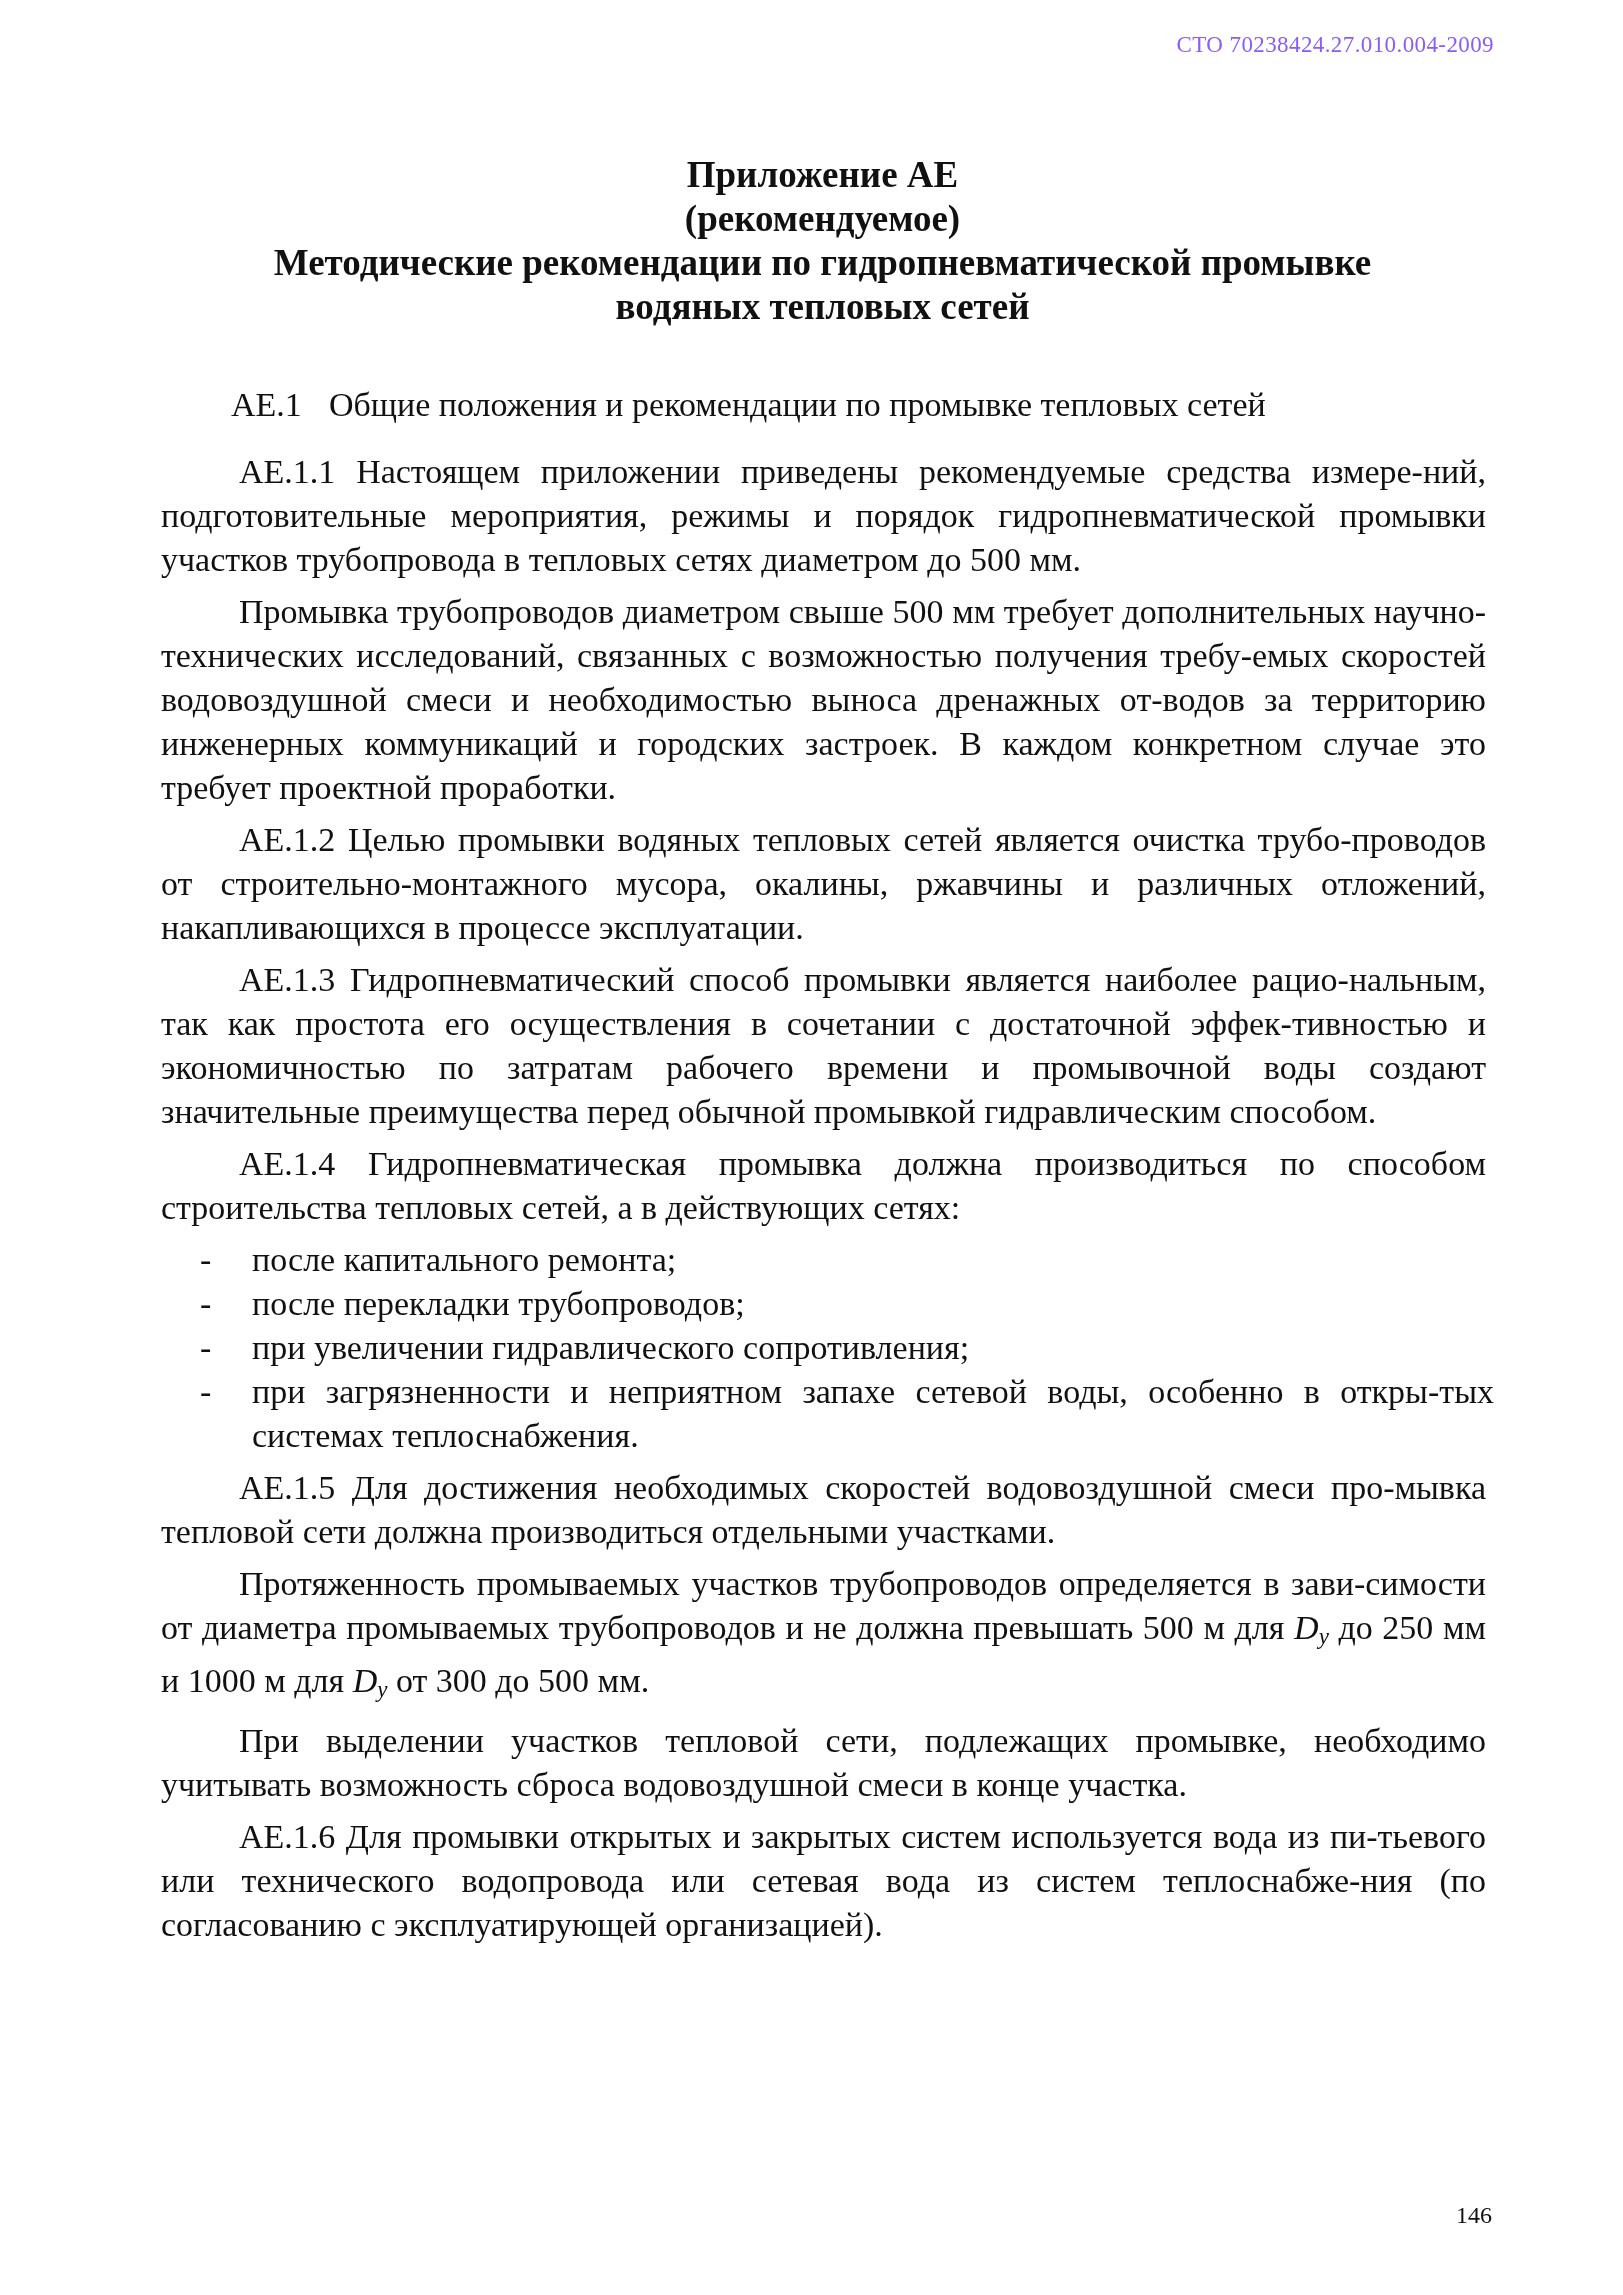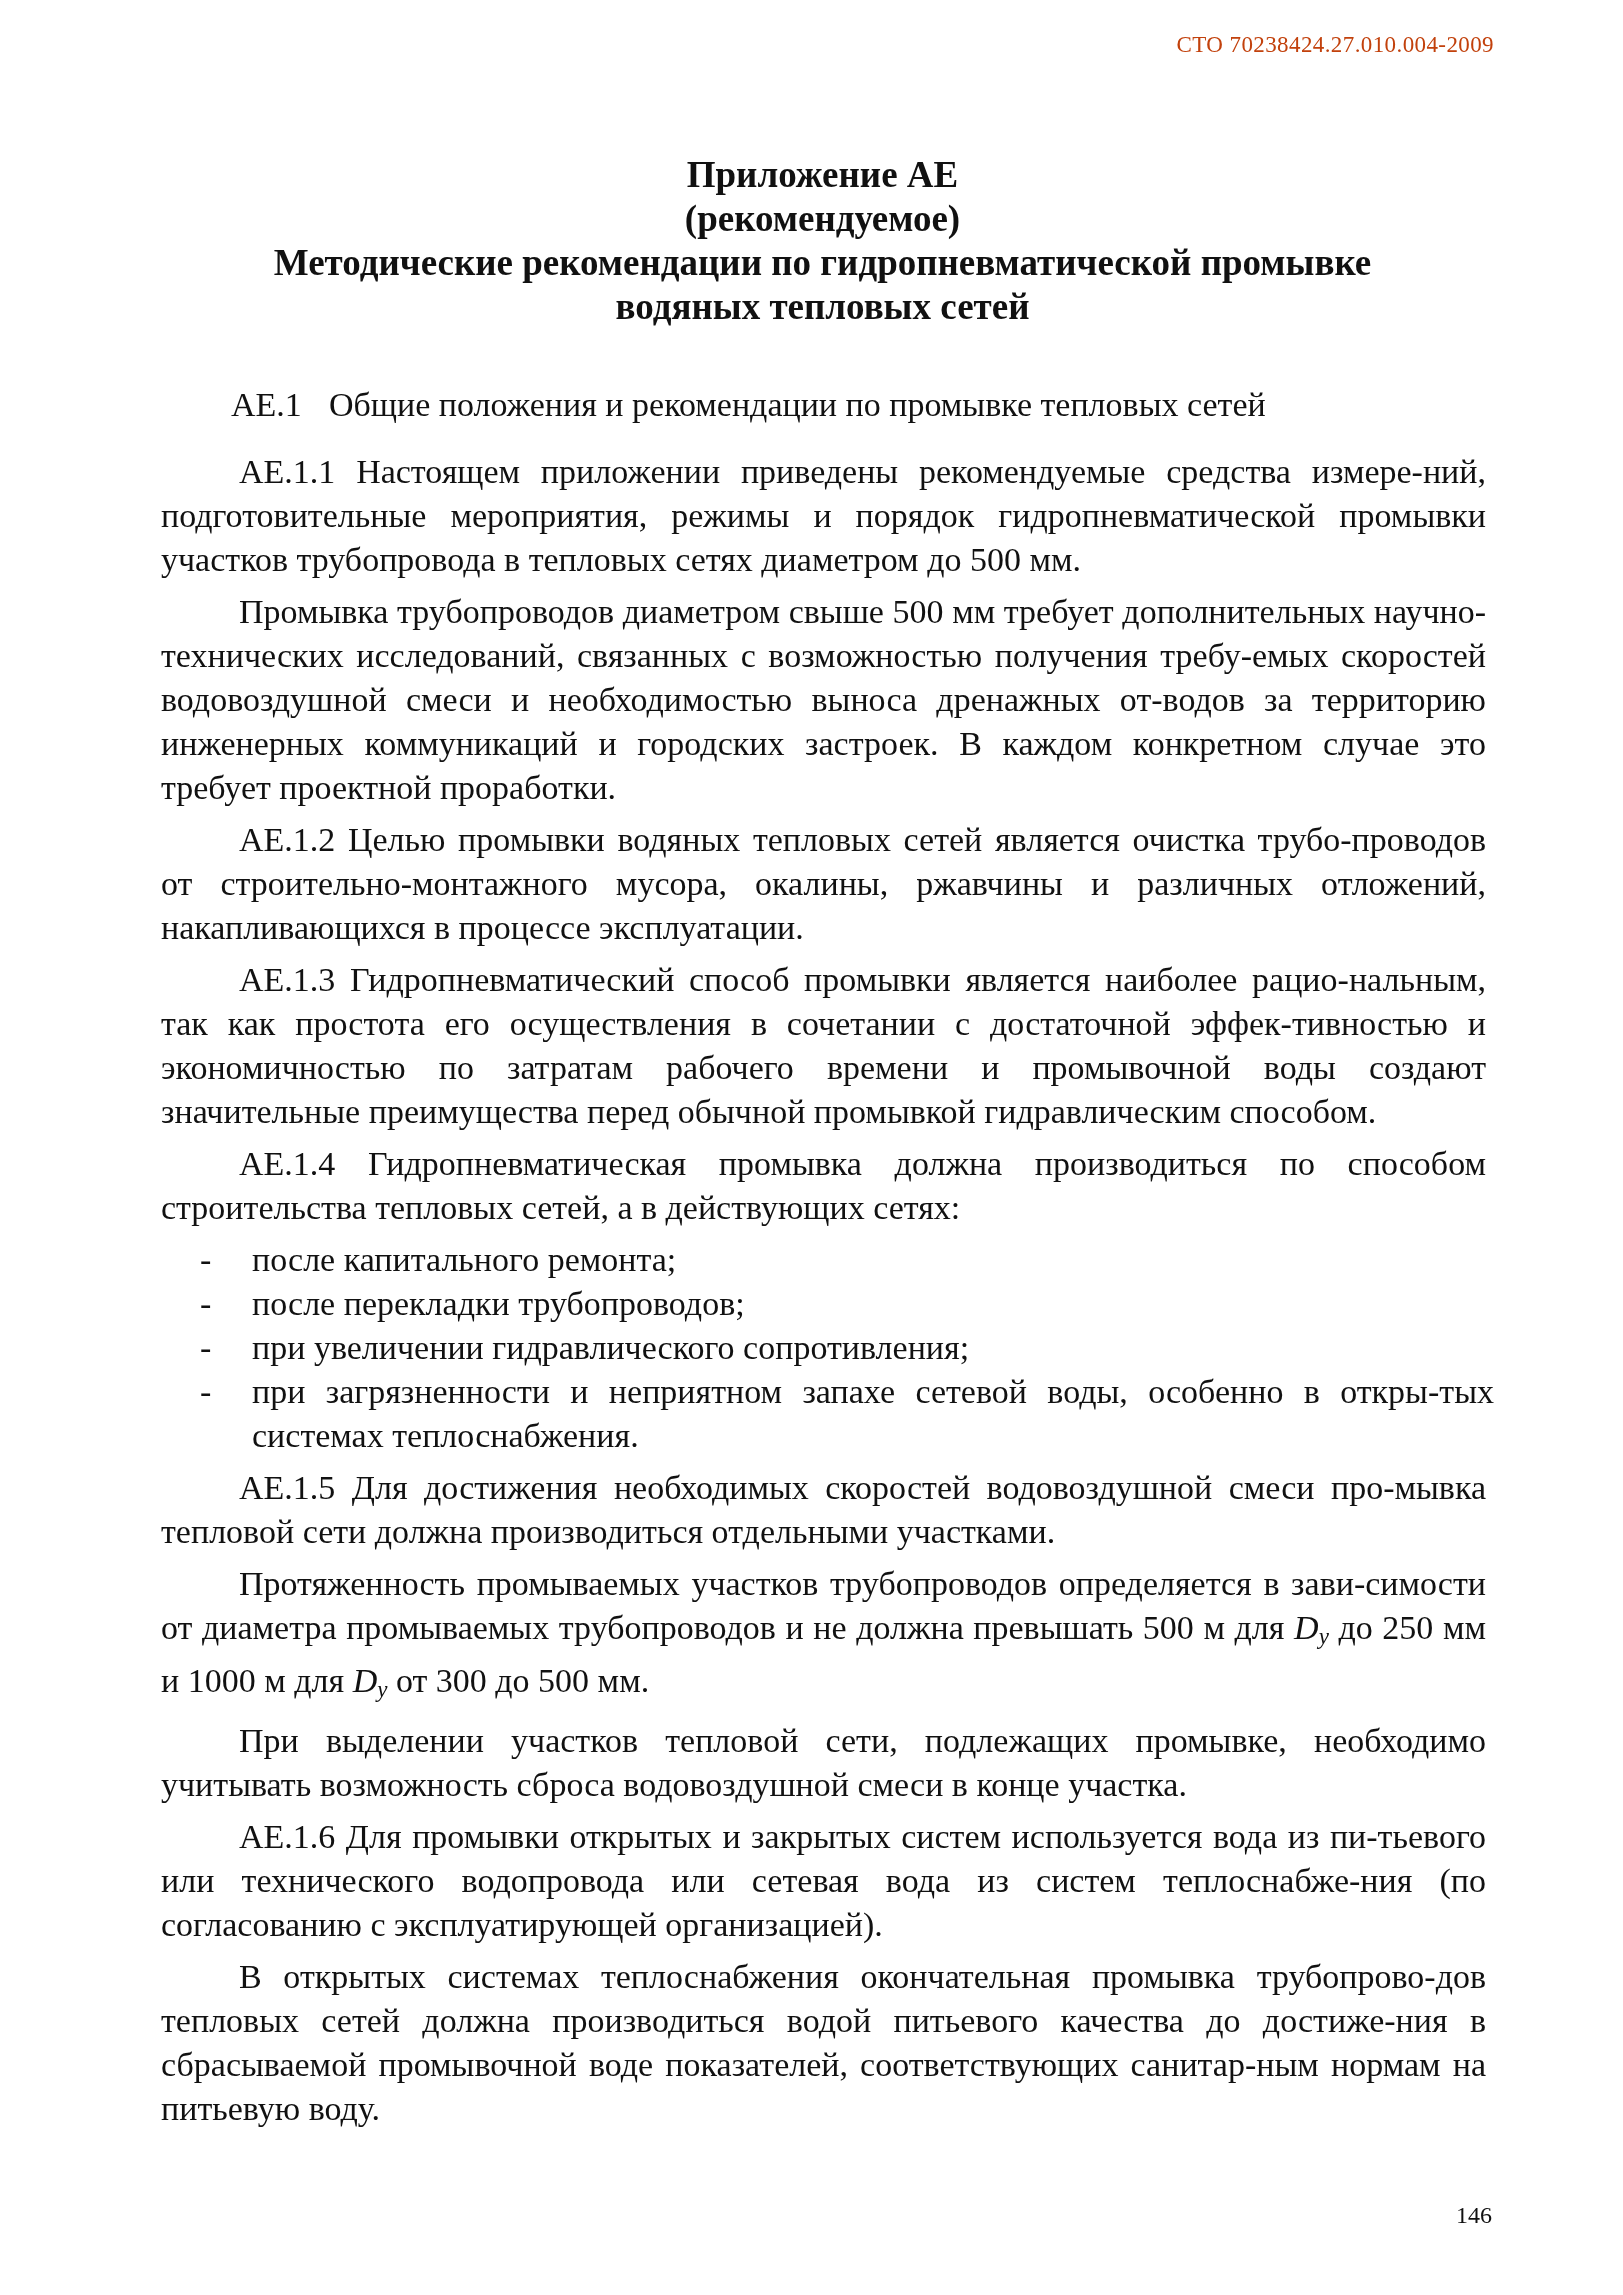--- a/index.html
+++ b/index.html
@@ -2,21 +2,21 @@
 <html style="font-size:12.2px"><head>
   <meta charset="utf-8">
   <style>
     html, body { margin: 0; padding: 0; background: #ffffff; }
     body {
       width: 1624px; height: 2295px; position: relative; overflow: hidden;
       font-family: "Liberation Serif", "DejaVu Serif", serif; color: #111;
     }
     .header-code {
       position: absolute; top: 32px; right: 130px;
-      font-size: 23px; letter-spacing: 0.4px; color: #c2410c;
+      font-size: 23px; letter-spacing: 0.4px; color: #8b5cf6;
     }
     .title-block {
       position: absolute; top: 153px; left: 153px; width: 1339px;
       text-align: center; font-weight: bold; font-size: 37px; line-height: 44px;
     }
     .title-block div { white-space: nowrap; }
     .content {
       position: absolute; top: 383px; left: 153px; width: 1341px;
       font-size: 34px; line-height: 44px;
     }
@@ -65,17 +65,16 @@
     <li><span class="dash">-</span><span>после капитального ремонта;</span></li>
     <li><span class="dash">-</span><span>после перекладки трубопроводов;</span></li>
     <li><span class="dash">-</span><span>при увеличении гидравлического сопротивления;</span></li>
     <li><span class="dash">-</span><span>при загрязненности и неприятном запахе сетевой воды, особенно в откры-тых системах теплоснабжения.</span></li>
   </ul>
 
   <p>АЕ.1.5 Для достижения необходимых скоростей водовоздушной смеси про-мывка тепловой сети должна производиться отдельными участками.</p>
   <p><span>Протяженность промываемых участков трубопроводов определяется в зави-симости от диаметра промываемых трубопроводов и не должна превышать 500 м для </span><span class="dy"><span>D</span><sub>y</sub></span><span> до 250 мм и 1000 м для </span><span class="dy"><span>D</span><sub>y</sub></span><span>  от 300 до 500 мм.</span></p>
   <p>При выделении участков тепловой сети, подлежащих промывке, необходимо учитывать возможность сброса водовоздушной смеси в конце участка.</p>
   <p>АЕ.1.6 Для промывки открытых и закрытых систем используется вода из пи-тьевого или технического водопровода или сетевая вода из систем теплоснабже-ния (по согласованию с эксплуатирующей организацией).</p>
-  <p>В открытых системах теплоснабжения окончательная промывка трубопрово-дов тепловых сетей должна производиться водой питьевого качества до достиже-ния в сбрасываемой промывочной воде показателей, соответствующих санитар-ным нормам на питьевую воду.</p>
 </div>
 
 <div class="page-number">146</div>
 
 
 </body></html>

